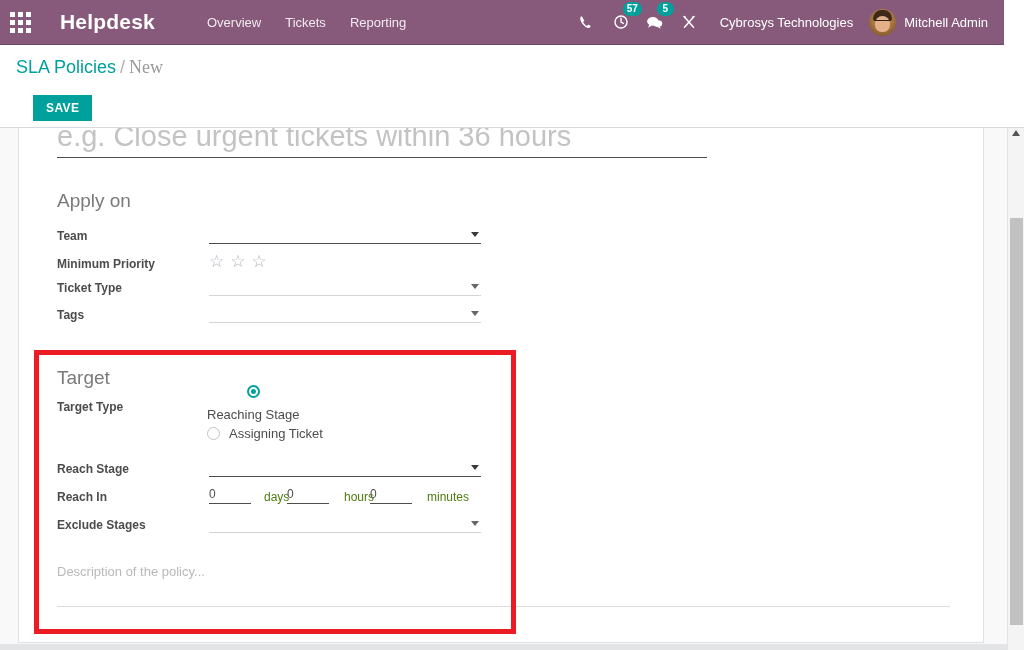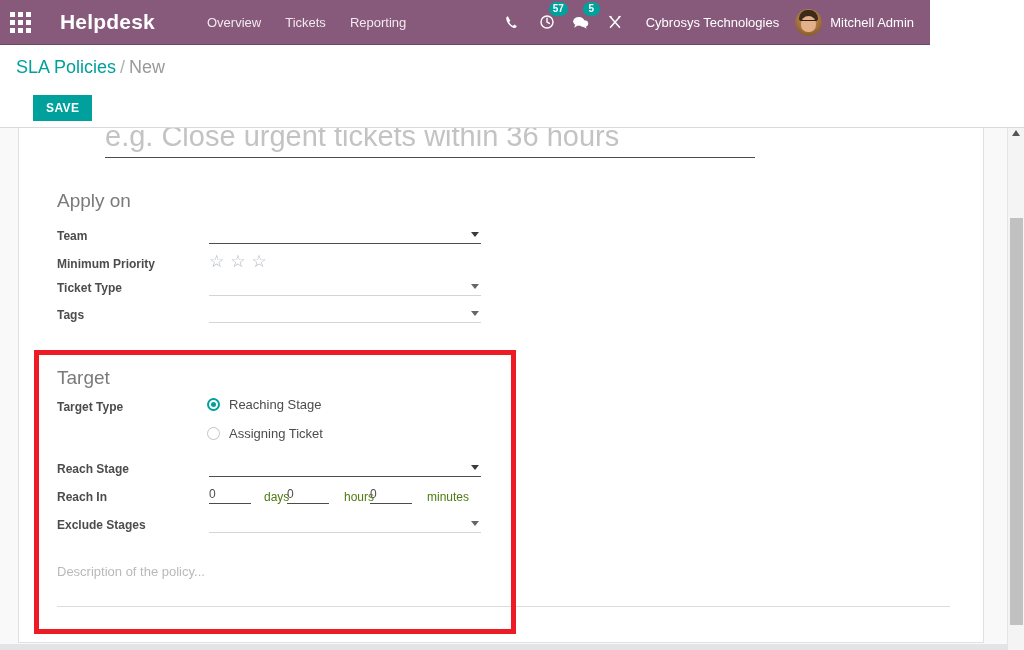--- a/index.html
+++ b/index.html
@@ -7,21 +7,21 @@
     margin: 0; padding: 0;
     width: 1024px; height: 650px;
     overflow: hidden;
     font-family: "Liberation Sans", sans-serif;
     background: #ffffff;
   }
 
   
   .navbar {
     position: absolute; top: 0; left: 0;
-    width: 930px; height: 45px;
+    width: 1004px; height: 45px;
     background: #875A7B;
     display: flex; align-items: center;
     color: #ffffff;
     border-bottom: 1px solid #6d4863;
   }
   .apps-grid {
     width: 40px; height: 45px;
     display: flex; align-items: center; justify-content: center;
     cursor: pointer;
   }
@@ -118,21 +118,21 @@
     background: #ffffff;
     border-bottom: 1px solid #d8dadd;
   }
   .breadcrumb {
     position: absolute; left: 16px; top: 12px;
     font-size: 18px;
     white-space: nowrap;
   }
   .bc-link { color: #00A09D; cursor: pointer; }
   .bc-sep { color: #b0b0b0; margin: 0 4px; }
-  .bc-current { color: #9a9a9a; }
+  .bc-current { color: #9a9a9a; font-family: Liberation Serif, serif; }
 
   .btn-row { position: absolute; left: 16px; top: 95px; display: flex; align-items: center; flex-direction: column; }
   .btn-save {
     background: #00A09D; color: #ffffff;
     border: none;
     font-size: 12px; font-weight: bold;
     letter-spacing: .4px;
     padding: 6px 13px;
     cursor: pointer;
     font-family: "Liberation Sans", sans-serif;
@@ -169,21 +169,20 @@
     width: 650px;
   }
   .title-input {
     font-size: 29px; color: #737373;
     border: none; outline: none;
     background: transparent;
     width: 650px;
     padding: 0 0 4px 0;
     font-family: "Liberation Sans", sans-serif;
     border-bottom: 1px solid #4c4c4c;
-    margin-left: 48px;
   }
   .title-input::placeholder { color: #c3c3c3; }
 
   .group-title {
     position: absolute;
     font-size: 19px; color: #7a7a7a;
     font-weight: normal;
   }
 
   .flabel {
@@ -398,21 +397,21 @@
 
     <div class="flabel" style="left:38px; top:180px;">Tags</div>
     <div class="fld fld-line" style="left:190px; top:175px; width:272px;">
       <span class="caret"></span>
     </div>
 
     <div class="group-title" style="left:38px; top:239px;">Target</div>
 
     <div class="flabel" style="left:38px; top:272px;">Target Type</div>
 
-    <div class="radio-row" style="left:188px; top:269px;">
+    <div class="radio-row" style="left:188px; top:257px;flex-direction:column;">
       <span class="radio on"></span>
       <span class="radio-label">Reaching Stage</span>
     </div>
 
     <div class="radio-row" style="left:188px; top:298px;">
       <span class="radio"></span>
       <span class="radio-label">Assigning Ticket</span>
     </div>
 
     <div class="flabel" style="left:38px; top:334px;">Reach Stage</div>

